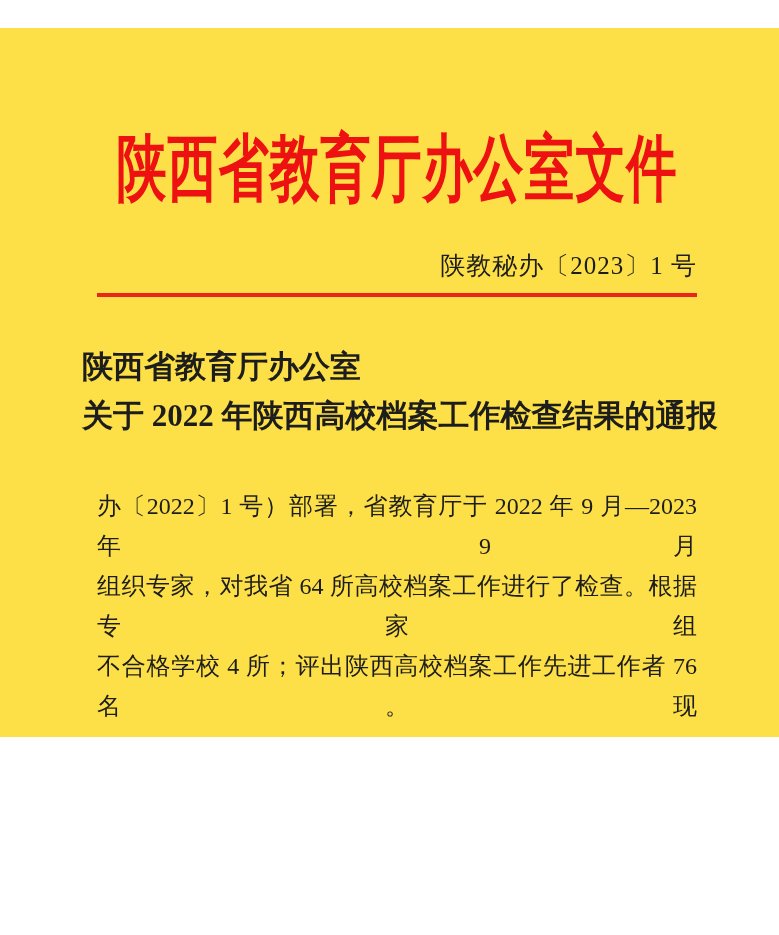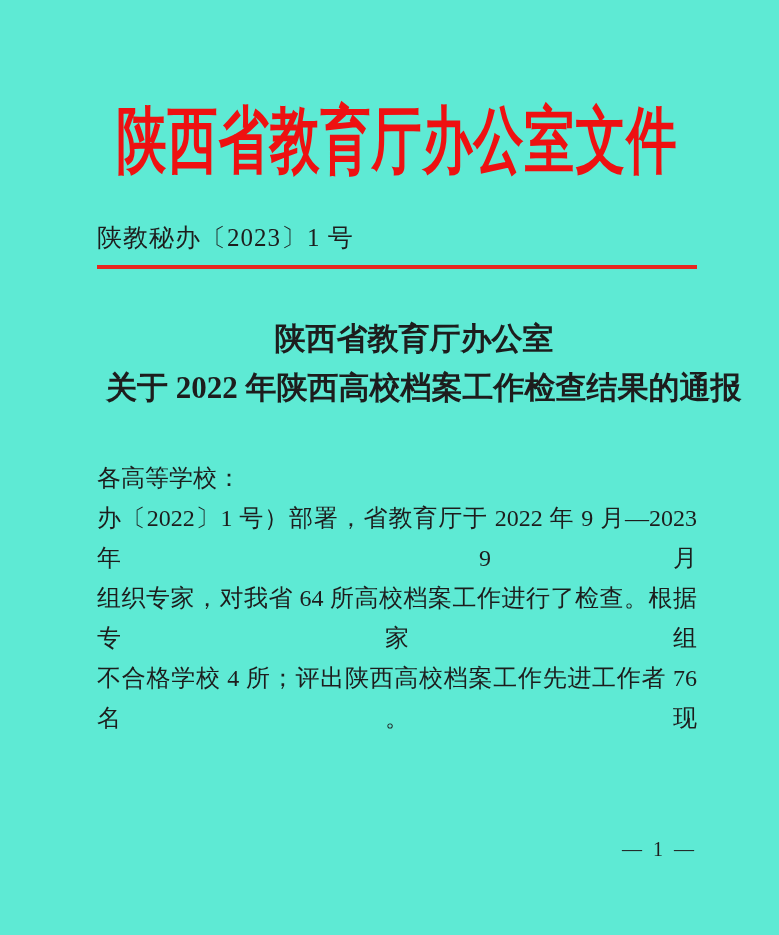--- a/index.html
+++ b/index.html
@@ -5,63 +5,63 @@
   :root {
     --header-red: #ee1111;
     --line-red: #e8261f;
     --text-color: #1d1d1d;
   }
   * { margin: 0; padding: 0; box-sizing: border-box; }
   html, body { background: #ffffff; }
   .page {
     position: relative;
     width: 779px;
-    height: 935px;
-    background: #5eead4;
+    height: 709px;
+    background: #fde047;
     font-family: "Liberation Serif", "DejaVu Serif", serif;
     color: var(--text-color);
     overflow: hidden;
+    margin-top: 28px;
   }
   .agency-header {
     position: absolute;
     top: 92px;
     left: 97px;
     width: 600px;
     text-align: center;
     color: var(--header-red);
     font-size: 50px;
     font-weight: 700;
     white-space: nowrap;
     transform: scaleY(1.45);
     transform-origin: top center;
     letter-spacing: 1px;
   }
   .doc-number {
     position: absolute;
     top: 221px;
     left: 97px;
     width: 600px;
-    text-align: left;
+    text-align: right;
     font-size: 25px;
     letter-spacing: 1px;
   }
   .red-line {
     position: absolute;
     top: 265px;
     left: 97px;
     width: 600px;
     height: 4px;
     background: var(--line-red);
   }
   .doc-title {
     position: absolute;
     top: 314px;
-    left: 106px;
+    left: 82px;
     width: 616px;
-    text-align: center;
     font-size: 31px;
     font-weight: 700;
     line-height: 49px;
     white-space: nowrap;
   }
   .body-block {
     position: absolute;
     top: 458px;
     left: 97px;
     width: 600px;
@@ -99,21 +99,20 @@
   <div class="doc-number">陕教秘办〔2023〕1 号</div>
 
   <div class="red-line"></div>
 
   <div class="doc-title">
     <div>陕西省教育厅办公室</div>
     <div>关于 2022 年陕西高校档案工作检查结果的通报</div>
   </div>
 
   <div class="body-block">
-    <div class="salutation">各高等学校：</div>
     <div>
         <div class="line">办〔2022〕1 号）部署，省教育厅于 2022 年 9 月—2023 年 9 月</div>
         <div class="line">组织专家，对我省 64 所高校档案工作进行了检查。根据专家组</div>
         <div class="line">不合格学校 4 所；评出陕西高校档案工作先进工作者 76 名。现</div>
       </div>
   </div>
 
   <div class="page-number">— 1 —</div>
 
 </div>

